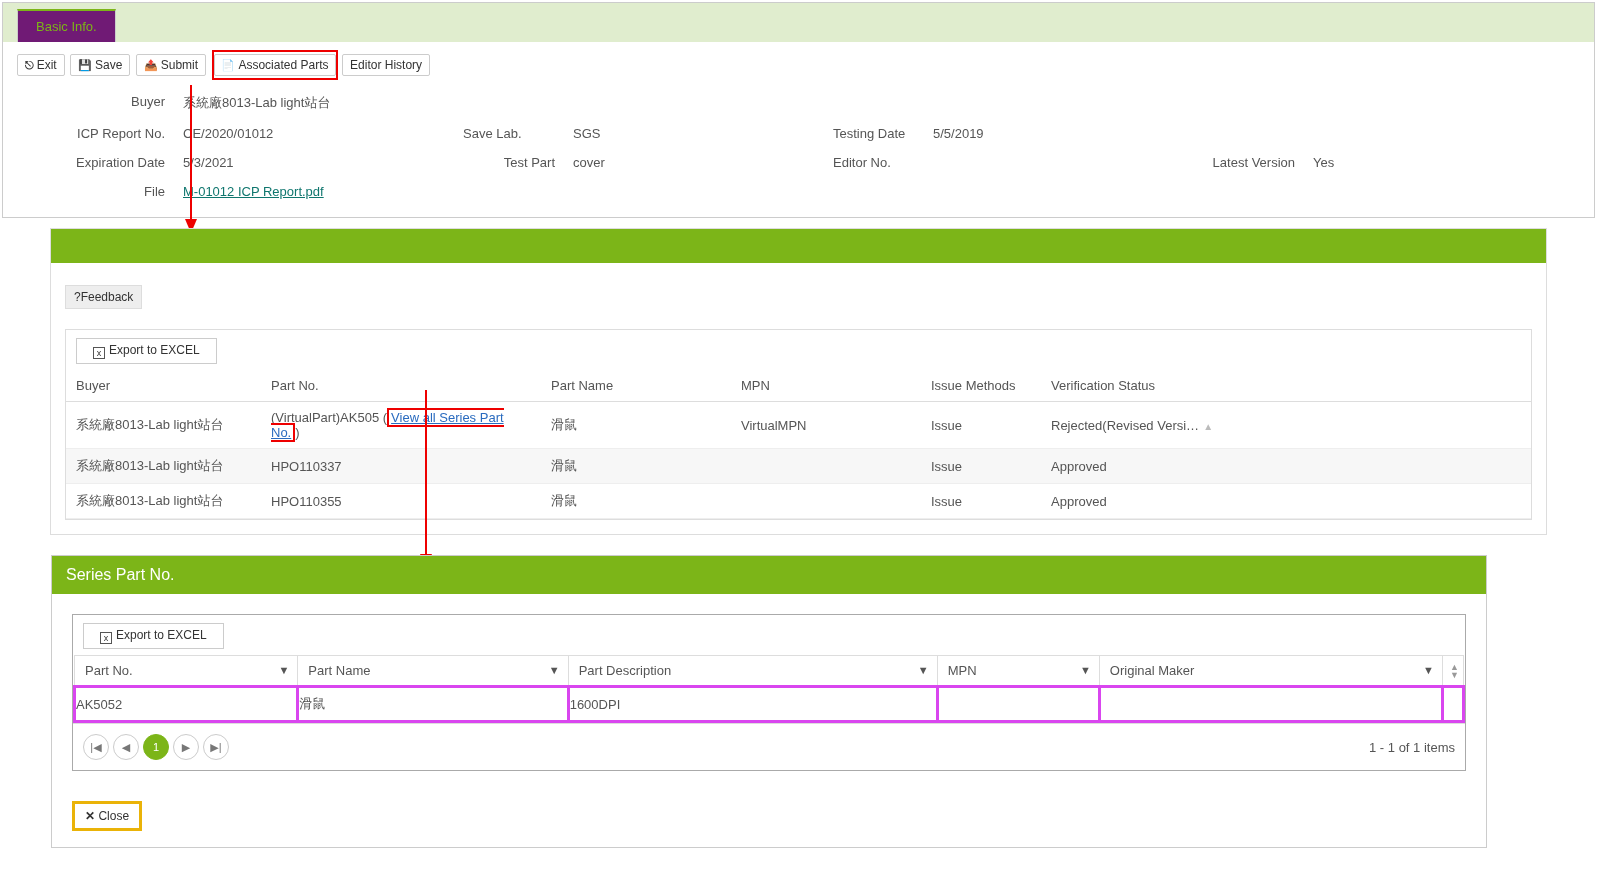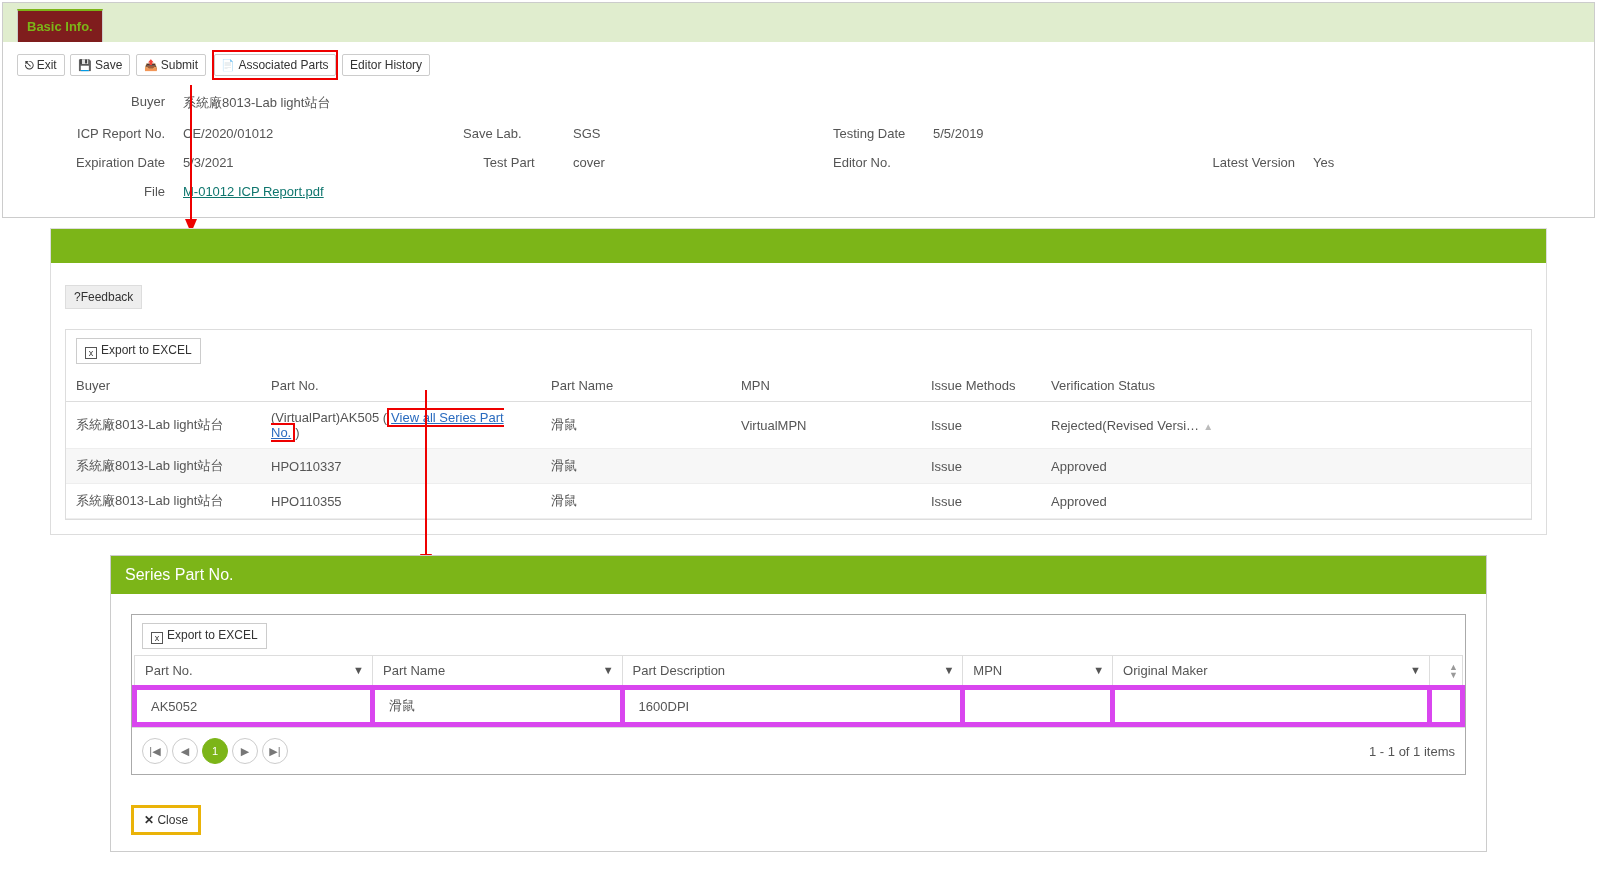--- a/index.html
+++ b/index.html
@@ -1,47 +1,47 @@
 <!DOCTYPE html>
 <html><head>
 <meta charset="utf-8">
 <style>
 * { box-sizing: border-box; margin: 0; padding: 0; }
 body { font-family: Arial, sans-serif; font-size: 13px; color: #333; background: #fff; width: 1597px; }
 .outer { border: 1px solid #ccc; margin: 2px; }
 .tab-strip { background: #e0edce; padding: 6px 0 0 14px; }
-.tab { display: inline-block; background: #7f1d1d; border: 1px solid #ccc; border-bottom: none; padding: 8px 9px; color: #7cb518; font-weight: bold; border-top: 2px solid #7cb518; }
+.tab { display: inline-block; background: #701a75; border: 1px solid #ccc; border-bottom: none; padding: 8px 18px; color: #7cb518; font-weight: normal; border-top: 2px solid #7cb518; }
 .toolbar { padding: 8px 14px; }
 .btn { display: inline-block; border: 1px solid #ccc; background: #fff; padding: 3px 7px; font-size: 12px; cursor: pointer; margin-right: 2px; border-radius: 2px; vertical-align: middle; }
 .btn-icon { font-weight: bold; margin-right: 3px; font-size: 11px; }
 .highlight-red { border: 2px solid #e00; padding: 2px 0; display: inline-block; }
 .info-grid { display: grid; grid-template-columns: 180px 280px 110px 260px 100px 260px 120px 60px; row-gap: 14px; padding: 6px 0 18px 0; font-size: 13px; color: #555; }
 .info-label { text-align: right; padding-right: 18px; }
 .info-value { }
 .file-link { color: #0f766e; }
 .arrow-svg { position: absolute; pointer-events: none; }
 .panel2 { margin: 10px 50px 10px 50px; border: 1px solid #ddd; position: relative; }
 .green-bar { background: #7cb518; height: 34px; }
 .feedback { display: inline-block; background: #eee; border: 1px solid #ddd; padding: 4px 8px; margin: 22px 0 20px 14px; font-size: 12px; }
 .subpanel { border: 1px solid #ddd; margin: 0 14px 14px 14px; padding: 8px 0 0 0; }
-.export-btn { display: inline-block; border: 1px solid #ccc; padding: 4px 8px; margin: 0 0 6px 10px; font-size: 12px; cursor: pointer; background: #fff; }
+.export-btn { display: inline-block; border: 1px solid #ccc; padding: 4px 16px; margin: 0 0 6px 10px; font-size: 12px; cursor: pointer; background: #fff; }
 .excel-ic { display: inline-block; width: 12px; height: 12px; border: 1px solid #555; position: relative; margin-right: 4px; vertical-align: -2px; font-size: 9px; line-height: 10px; text-align: center; }
 .tbl { width: 100%; border-collapse: collapse; font-size: 13px; }
 .tbl th { text-align: left; font-weight: normal; padding: 8px 10px; border-bottom: 1px solid #ddd; color: #555; background: #fff; }
 .tbl td { padding: 8px 10px; border-bottom: 1px solid #eee; color: #555; }
 .tbl tr.alt td { background: #f7f7f7; }
 .series-link { color: #2a6bbf; }
 .red-box-inline { border: 2px solid #e00; padding: 0 2px; }
 .sort-tri { color: #bbb; font-size: 10px; margin-left: 4px; }
-.panel3 { margin: 20px 110px 40px 110px; border: 1px solid #ccc; position: relative; }
+.panel3 { margin: 20px 110px 40px 51px; border: 1px solid #ccc; position: relative; }
 .green-header { background: #7cb518; color: #fff; padding: 10px 14px; font-size: 16px; }
 .inner3 { border: 1px solid #aaa; margin: 20px; padding: 8px 0 0 0; }
 .tbl2 { width: 100%; border-collapse: collapse; font-size: 13px; }
 .tbl2 th { text-align: left; font-weight: normal; padding: 7px 10px; border: 1px solid #ddd; position: relative; color: #555; }
-.tbl2 td { padding: 7px 14px; border: 5px solid #d946ef; color: #555; }
+.tbl2 td { padding: 7px 0; border: 3px solid #d946ef; color: #555; }
 .filter-ic { position: absolute; right: 8px; top: 8px; font-size: 11px; color: #555; }
 .pager { padding: 10px; border-top: 1px solid #ddd; display: flex; align-items: center; }
 .pgbtn { display: inline-flex; width: 26px; height: 26px; border: 1px solid #ccc; border-radius: 13px; align-items: center; justify-content: center; margin-right: 4px; font-size: 11px; color: #777; background: #fff; cursor: pointer; }
 .pgbtn.active { background: #7cb518; color: #fff; border-color: #7cb518; }
 .pager-info { margin-left: auto; color: #555; font-size: 13px; }
 .close-btn { display: inline-block; border: 3px solid #eab308; padding: 5px 10px; margin: 10px 20px 16px 20px; font-size: 12px; cursor: pointer; background: #fff; }
 .scroll-arrows { position: absolute; right: 4px; top: 50%; transform: translateY(-50%); font-size: 9px; color: #999; line-height: 8px; }
 </style>
 </head>
 <body>
@@ -75,21 +75,21 @@
     <div class="info-value">CE/2020/01012</div>
     <div class="info-label" style="text-align:left">Save Lab.</div>
     <div class="info-value">SGS</div>
     <div class="info-label" style="text-align:left">Testing Date</div>
     <div class="info-value">5/5/2019</div>
     <div></div>
       <div></div>
 
     <div class="info-label">Expiration Date</div>
     <div class="info-value">5/3/2021</div>
-    <div class="info-label" style="text-align:center">Test Part</div>
+    <div class="info-label" style="text-align:right">Test Part</div>
     <div class="info-value">cover</div>
     <div class="info-label" style="text-align:left">Editor No.</div>
     <div class="info-value"></div>
     <div class="info-label" style="text-align:right">Latest Version</div>
     <div class="info-value">Yes</div>
 
     <div class="info-label">File</div>
     <div class="info-value"><a href="#" class="file-link">M-01012 ICP Report.pdf</a></div>
     <div></div>
       <div></div>

